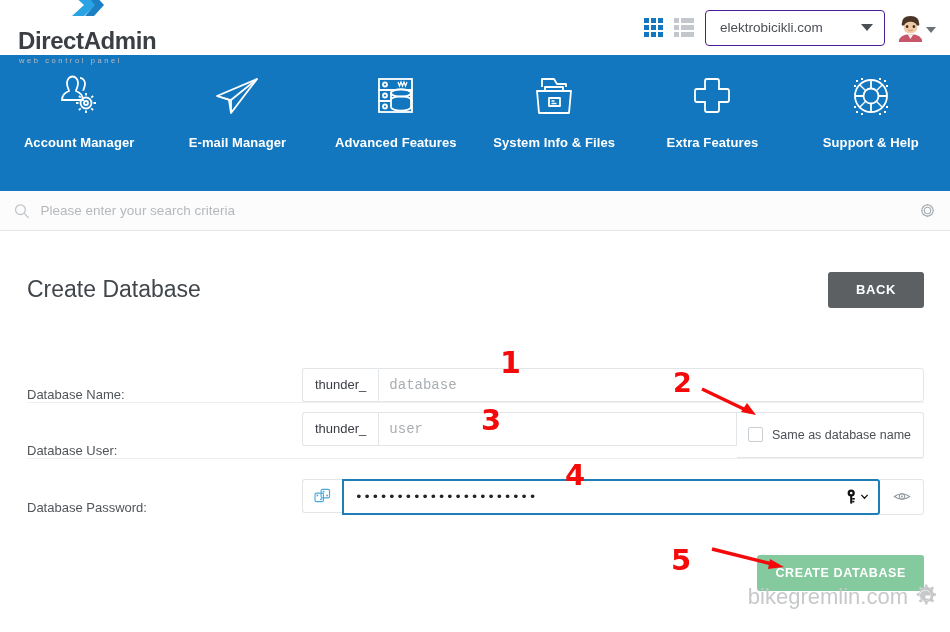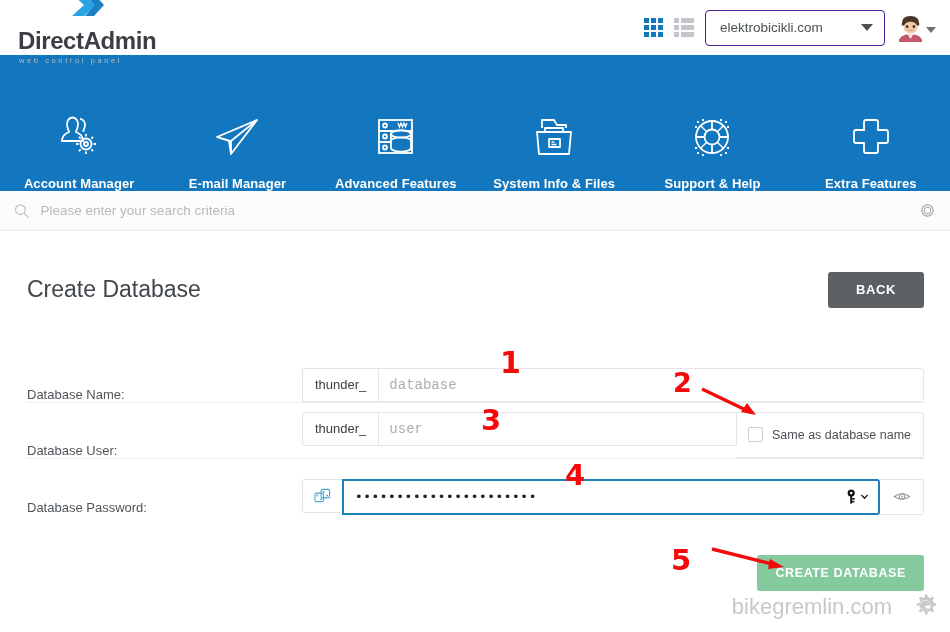--- a/index.html
+++ b/index.html
@@ -68,21 +68,21 @@
     border-right: 5px solid transparent;
     border-top: 6px solid #6c7176;
     margin-top: 4px;
   }
 
   
   .navbar {
     height: 136px;
     background: #1277bf;
     display: flex;
-    align-items: flex-end;
+    align-items: flex-start;
     padding-top: 14px;
   }
   .nav-item {
     flex: 1;
     display: flex; flex-direction: column;
     align-items: center;
     color: #fff;
     cursor: pointer;
   }
   .nav-icon { height: 54px; display: flex; align-items: center; justify-content: center; }
@@ -227,22 +227,22 @@
     font-weight: bold;
     font-size: 27px;
     line-height: 1;
     pointer-events: none;
   }
   .anno-arrow { position: absolute; pointer-events: none; }
 
   
   .watermark {
     position: absolute;
-    right: 12px; bottom: 12px;
-    display: flex; align-items: center; gap: 20px;
+    right: 12px; bottom: 22px;
+    display: flex; align-items: center; gap: 4px;
   }
   .wm-text {
     font-size: 22px; color: #c6c8ca;
     font-family: "Liberation Sans", sans-serif;
   }
 </style>
 </head>
 <body>
 
 <div class="topbar">
@@ -362,20 +362,29 @@
           <path d="M14,16 L14,8 L26,8 L29,13 L38,13 L38,16"></path>
           <rect x="17" y="16" width="18" height="7" fill="#1277bf"></rect>
           <rect x="15" y="20" width="22" height="6" fill="#1277bf"></rect>
           <path d="M9,20 L43,20 L41,42 L11,42 Z" fill="#1277bf"></path>
           <rect x="21" y="27" width="11" height="8"></rect>
           <path d="M23.5,30 l3,0 M23.5,32.5 l5,0" stroke-width="1.3"></path>
         </g>
       </svg>
     </span>
     <span class="nav-label">System Info &amp; Files</span>
+  </div>
+
+  <div class="nav-item">
+    <span class="nav-icon">
+      <svg width="52" height="50" viewBox="0 0 52 50">
+        <path d="M21,8 L31,8 Q33,8 33,10 L33,18 L41,18 Q43,18 43,20 L43,29 Q43,31 41,31 L33,31 L33,39 Q33,41 31,41 L21,41 Q19,41 19,39 L19,31 L11,31 Q9,31 9,29 L9,20 Q9,18 11,18 L19,18 L19,10 Q19,8 21,8 Z" fill="none" stroke="#ffffff" stroke-width="1.8"></path>
+      </svg>
+    </span>
+    <span class="nav-label">Extra Features</span>
   </div>
 
   <div class="nav-item">
     <span class="nav-icon">
       <svg width="52" height="50" viewBox="0 0 52 50">
         <g fill="none" stroke="#ffffff" stroke-width="1.8">
           <circle cx="26" cy="25" r="16"></circle>
           <circle cx="26" cy="25" r="7.5"></circle>
           <path d="M26,9 L26,17.5 M26,32.5 L26,41 M10,25 L18.5,25 M33.5,25 L42,25"></path>
           <path d="M14.7,13.7 L20.7,19.7 M31.3,30.3 L37.3,36.3 M37.3,13.7 L31.3,19.7 M20.7,30.3 L14.7,36.3" stroke-width="1.4"></path>
@@ -390,29 +399,20 @@
           <rect x="9" y="35" width="2" height="2"></rect>
             <rect x="41" y="35" width="2" height="2"></rect>
           <rect x="11" y="40" width="2" height="2"></rect>
             <rect x="39" y="40" width="2" height="2"></rect>
           <rect x="16" y="42" width="2" height="2"></rect>
             <rect x="34" y="42" width="2" height="2"></rect>
         </g>
       </svg>
     </span>
     <span class="nav-label">Support &amp; Help</span>
-  </div>
-
-  <div class="nav-item">
-    <span class="nav-icon">
-      <svg width="52" height="50" viewBox="0 0 52 50">
-        <path d="M21,8 L31,8 Q33,8 33,10 L33,18 L41,18 Q43,18 43,20 L43,29 Q43,31 41,31 L33,31 L33,39 Q33,41 31,41 L21,41 Q19,41 19,39 L19,31 L11,31 Q9,31 9,29 L9,20 Q9,18 11,18 L19,18 L19,10 Q19,8 21,8 Z" fill="none" stroke="#ffffff" stroke-width="1.8"></path>
-      </svg>
-    </span>
-    <span class="nav-label">Extra Features</span>
   </div>
 
 </div>
 
 <div class="searchbar">
   <div class="search-input-wrap">
     <svg width="16" height="16" viewBox="0 0 16 16">
       <circle cx="6.6" cy="6.6" r="5" fill="none" stroke="#c0c4c8" stroke-width="1.3"></circle>
       <path d="M10.4,10.4 L15,15" stroke="#c0c4c8" stroke-width="1.3"></path>
     </svg>

